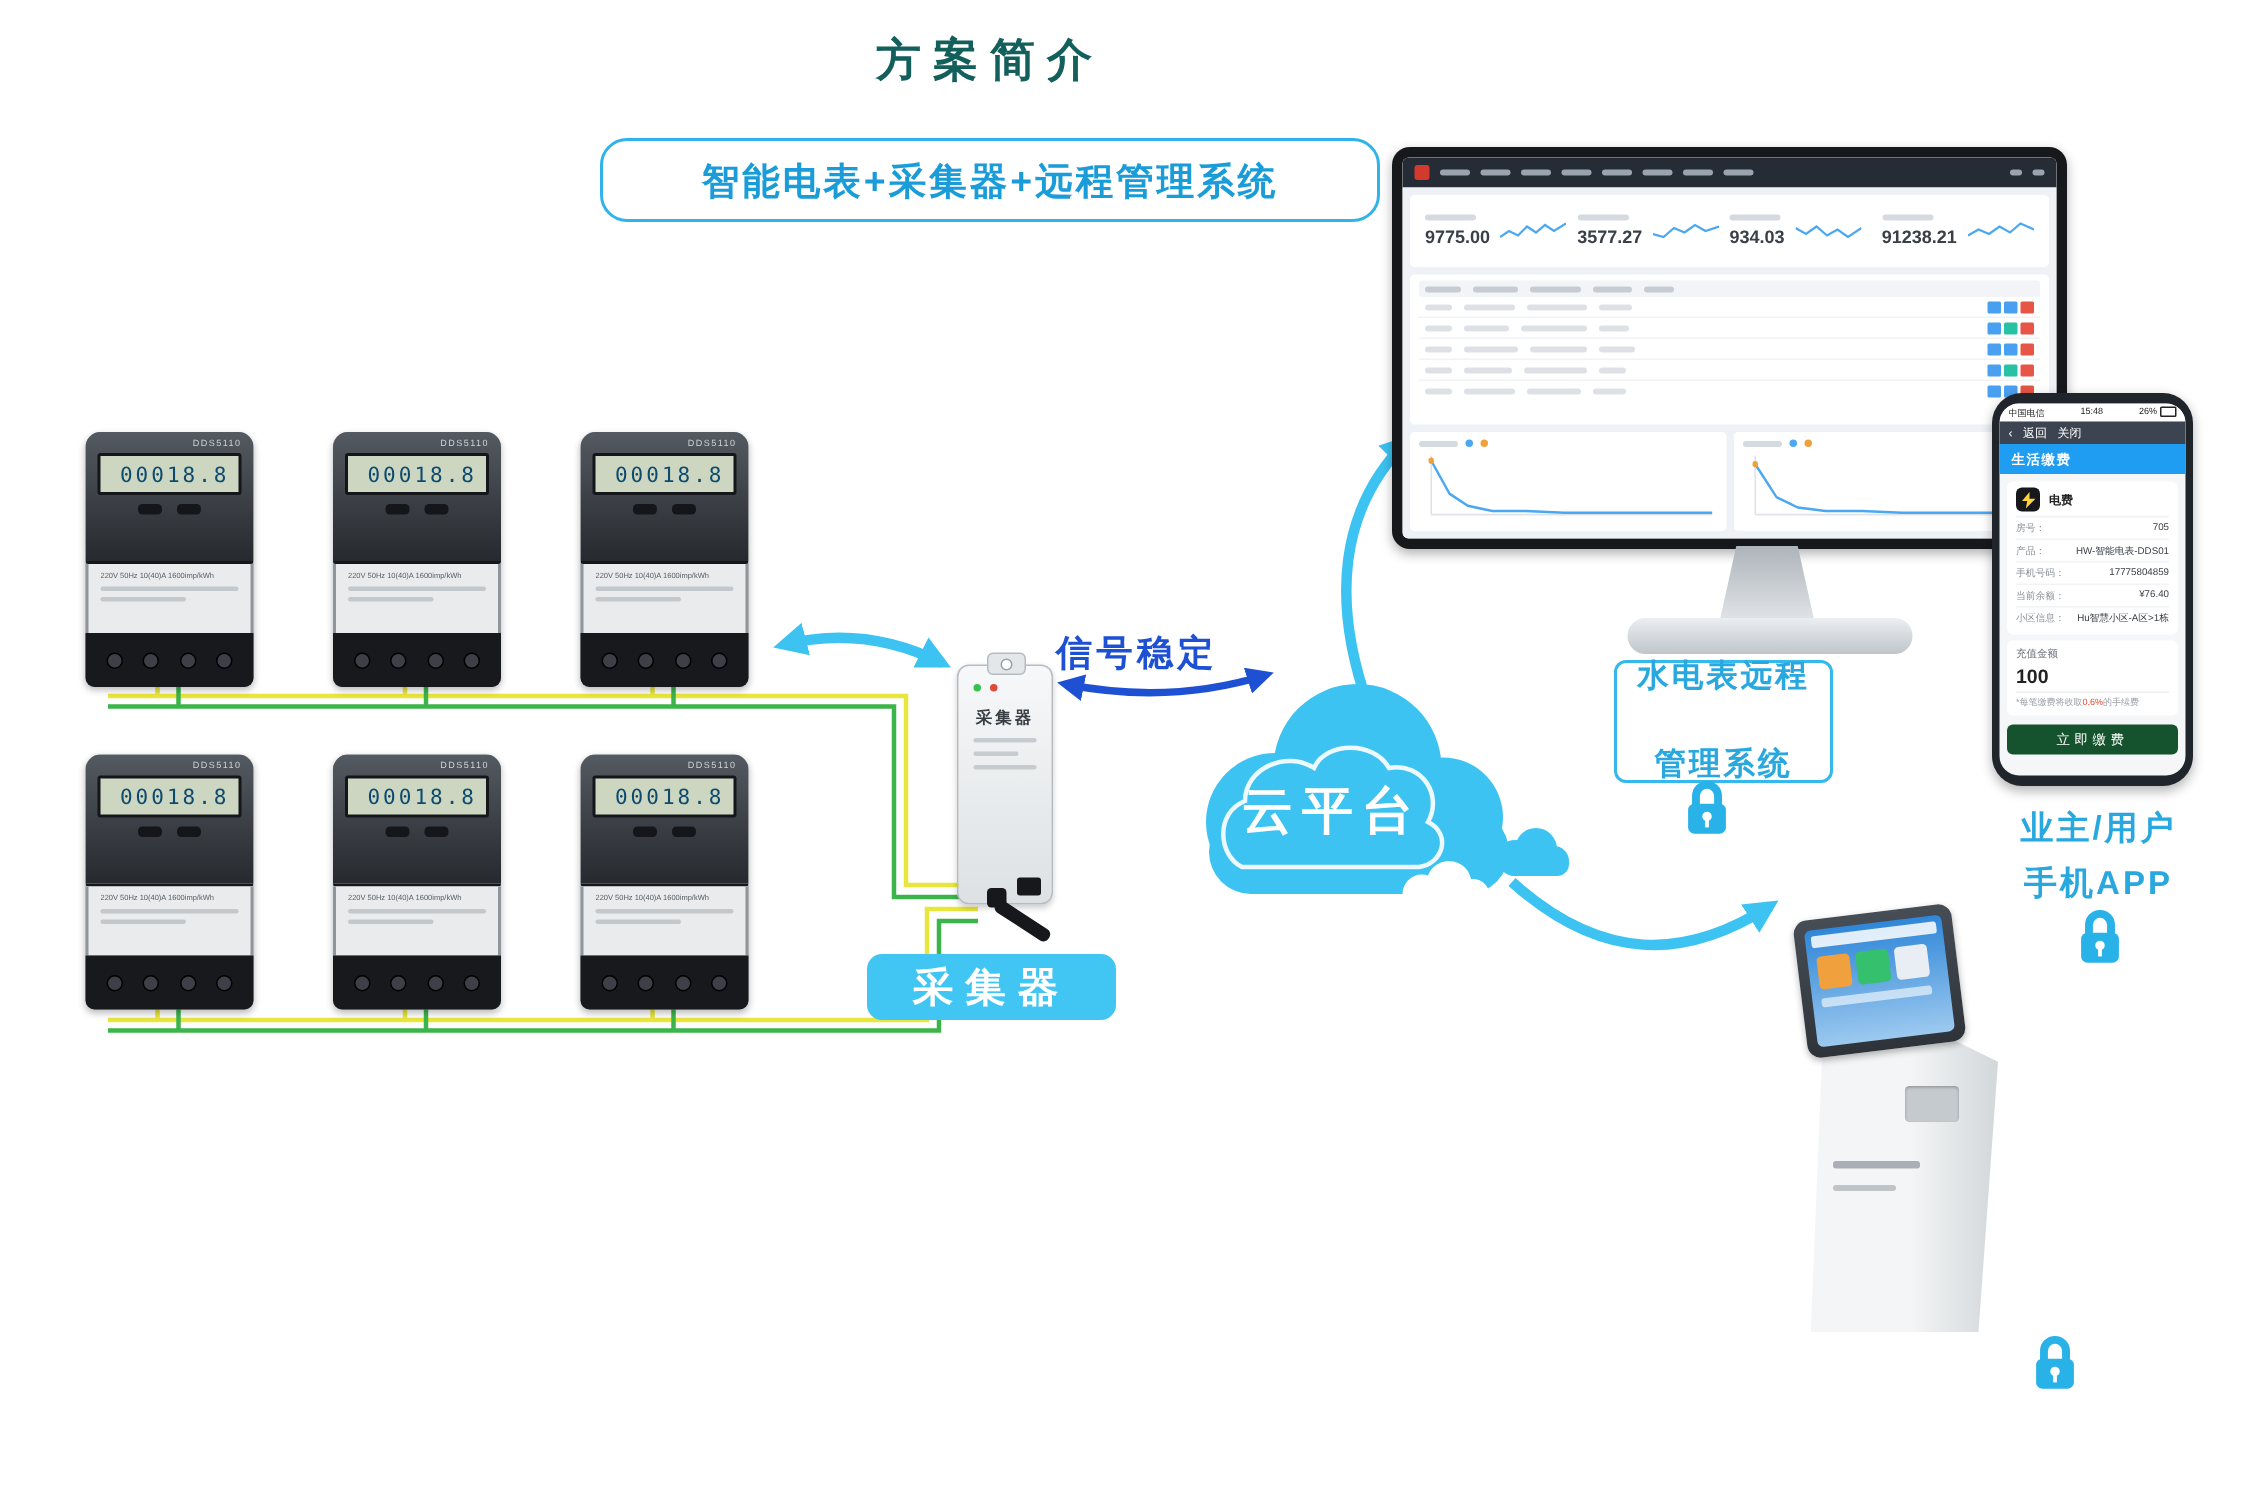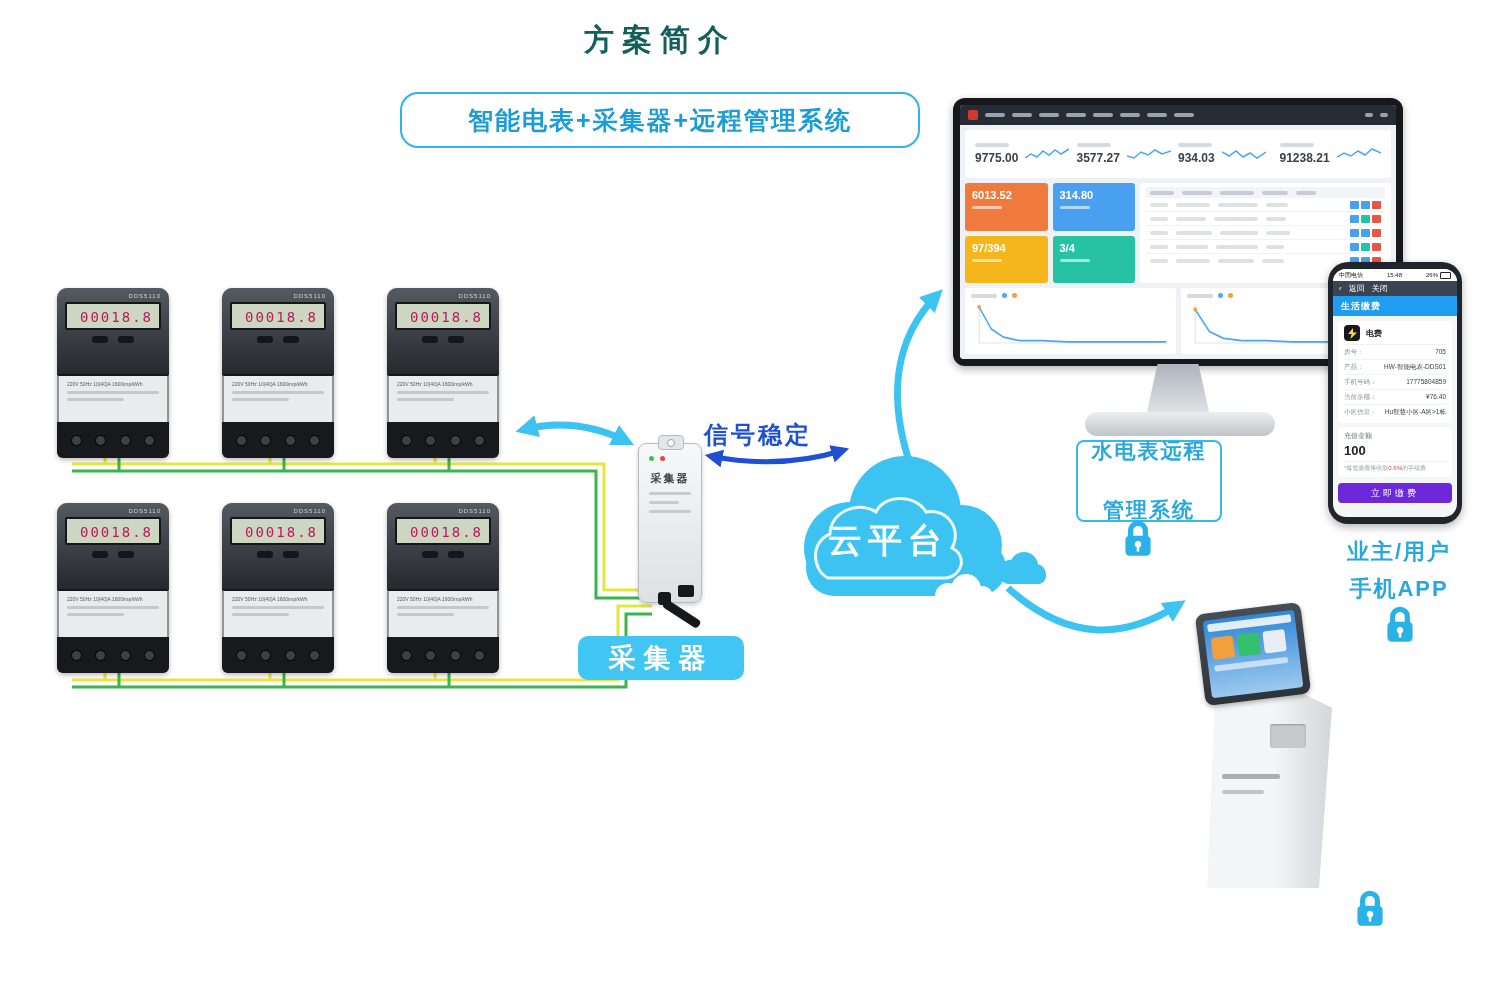--- a/index.html
+++ b/index.html
@@ -8,21 +8,21 @@
   svg.overlay{position:absolute;left:0;top:0;width:1500px;height:1000px;pointer-events:none;}
 
   
   .title{left:545px;top:20px;width:230px;text-align:center;font-size:30px;font-weight:bold;letter-spacing:8px;color:#135f5c;}
   .subpill{left:400px;top:92px;width:516px;height:52px;border:2px solid #2fb3ea;border-radius:18px;display:flex;align-items:center;justify-content:center;color:#1a9cd8;font-size:25px;font-weight:bold;letter-spacing:2px;background:#fff;}
 
   
   .meter{position:absolute;width:112px;height:170px;border-radius:10px 10px 6px 6px;box-shadow:0 2px 5px rgba(0,0,0,.28);background:#9aa0a6;}
   .m-top{height:88px;background:linear-gradient(#545a61,#26292e);border-radius:10px 10px 2px 2px;padding:5px 8px 0 8px;border-bottom:2px solid #15171a;box-sizing:border-box;}
   .m-model{color:#cfd5da;font-size:6px;text-align:right;letter-spacing:1px;}
-  .m-lcd{margin-top:3px;height:28px;background:#ccd6c0;border:2px solid #14161a;border-radius:2px;color:#be185d;font-family:"DejaVu Sans Mono",monospace;font-size:14px;letter-spacing:2px;text-align:right;padding:5px 6px 0 0;box-sizing:border-box;}
+  .m-lcd{margin-top:3px;height:28px;background:#ccd6c0;border:2px solid #14161a;border-radius:2px;color:#0c4a6e;font-family:"DejaVu Sans Mono",monospace;font-size:14px;letter-spacing:2px;text-align:right;padding:5px 6px 0 0;box-sizing:border-box;}
   .m-btns{margin-top:6px;display:flex;gap:10px;justify-content:center;}
   .m-btns span{display:block;width:16px;height:7px;background:#14161a;border-radius:3px;}
   .m-plate{height:46px;background:#e9ebec;padding:5px 8px 0 8px;box-sizing:border-box;border-left:2px solid #8f959b;border-right:2px solid #8f959b;}
   .m-spec{font-size:5px;color:#565c63;white-space:nowrap;overflow:hidden;}
   .m-bar{height:3px;background:#c3c8cd;border-radius:2px;margin-top:4px;}
   .m-term{height:36px;background:#17191c;border-radius:0 0 6px 6px;display:flex;justify-content:space-evenly;align-items:center;}
   .m-term .screw{width:9px;height:9px;background:#3d4147;border-radius:50%;border:1px solid #000;}
 
   
   .collector{left:638px;top:443px;width:62px;height:158px;background:linear-gradient(#f7f8f9,#dde1e4);border:1px solid #b5bbc0;border-radius:8px;box-shadow:0 2px 4px rgba(0,0,0,.2);}
@@ -35,21 +35,21 @@
   .c-bar{height:3px;background:#c6cbd0;border-radius:2px;margin:6px 10px 0 10px;}
   .c-port{position:absolute;bottom:5px;right:7px;width:16px;height:12px;background:#16181b;border-radius:2px;}
   .antenna-elbow{left:658px;top:592px;width:13px;height:13px;background:#16181b;border-radius:3px;}
   .antenna{left:664px;top:598px;width:42px;height:9px;background:#16181b;border-radius:4px;transform:rotate(33deg);transform-origin:left center;}
 
   .collector-pill{left:578px;top:636px;width:166px;height:44px;background:#41c5f3;border-radius:10px;display:flex;align-items:center;justify-content:center;color:#fff;font-size:27px;font-weight:bold;letter-spacing:8px;}
   .signal{left:704px;top:419px;font-size:24px;font-weight:bold;letter-spacing:3px;color:#1d50d2;text-shadow:1px 1px 0 #fff;}
   .cloud-label{left:816px;top:518px;width:144px;text-align:center;color:#fff;font-size:34px;font-weight:bold;letter-spacing:6px;}
 
   
-  .monitor{left:953px;top:98px;width:450px;height:268px;background:#17181c;border-radius:12px;padding:7px;box-sizing:border-box;box-shadow:0 3px 8px rgba(0,0,0,.3);}
+  .monitor{left:928px;top:98px;width:450px;height:268px;background:#17181c;border-radius:12px;padding:7px;box-sizing:border-box;box-shadow:0 3px 8px rgba(0,0,0,.3);}
   .screen{width:100%;height:100%;background:#fff;border-radius:4px;overflow:hidden;display:flex;flex-direction:column;}
   .dnav{height:20px;background:#262c35;display:flex;align-items:center;gap:7px;padding:0 8px;flex:none;}
   .dlogo{width:10px;height:10px;background:#d23a2e;border-radius:2px;flex:none;}
   .dnav i{display:block;width:20px;height:4px;background:#9aa4b0;border-radius:2px;}
   .dnav .sp{margin-left:auto;}
   .dbody{flex:1;background:#eef1f5;padding:5px;display:flex;flex-direction:column;gap:5px;}
   .stats{height:48px;background:#fff;border-radius:3px;display:flex;align-items:center;padding:0 10px;flex:none;}
   .stat{flex:1;display:flex;align-items:center;gap:7px;}
   .stat .lab{width:34px;height:4px;background:#d5dae0;border-radius:2px;margin-bottom:4px;}
   .stat .val{font-size:12px;font-weight:bold;color:#3a4048;}
@@ -93,21 +93,21 @@
   .pbody{flex:1;padding:5px;display:flex;flex-direction:column;gap:4px;overflow:hidden;}
   .pcard{background:#fff;border-radius:4px;padding:4px 6px;}
   .pitem{display:flex;align-items:center;gap:6px;font-size:8px;font-weight:bold;color:#222;padding-bottom:3px;border-bottom:1px solid #f0f1f3;}
   .picon{width:16px;height:16px;background:#16181c;border-radius:4px;display:flex;align-items:center;justify-content:center;flex:none;}
   .pfield{display:flex;justify-content:space-between;font-size:6.5px;color:#8a9098;padding:2.5px 0;border-bottom:1px solid #f2f3f5;}
   .pfield .v{color:#3c4148;max-width:68px;text-align:right;}
   .pamtlab{font-size:7px;color:#6b727a;}
   .pamt{font-size:13px;font-weight:bold;color:#222;padding:2px 0 3px 0;border-bottom:1px solid #eceef0;}
   .pnote{font-size:6px;color:#9aa0a7;margin-top:2px;}
   .pnote .red{color:#e3452f;}
-  .pbtn{height:20px;background:#6d28d9;border-radius:4px;color:#fff;display:flex;align-items:center;justify-content:center;font-size:9px;letter-spacing:3px;margin-top:2px;flex:none;}
+  .pbtn{height:20px;background:#14532d;border-radius:4px;color:#fff;display:flex;align-items:center;justify-content:center;font-size:9px;letter-spacing:3px;margin-top:2px;flex:none;}
 
   
   .kiosk{left:1192px;top:604px;width:150px;height:285px;}
   .khead{position:absolute;left:8px;top:4px;width:106px;height:92px;background:linear-gradient(#474d55,#2e3339);border-radius:9px;transform:rotate(-7deg);padding:7px;box-sizing:border-box;box-shadow:0 2px 5px rgba(0,0,0,.3);}
   .kscreen{width:100%;height:100%;background:linear-gradient(#2f86d8,#9cc9ef);border-radius:4px;position:relative;overflow:hidden;}
   .kscreen .kb1{position:absolute;left:4px;top:4px;width:84px;height:8px;background:rgba(255,255,255,.85);border-radius:2px;}
   .kscreen .kb2{position:absolute;left:6px;top:18px;width:22px;height:22px;background:#f0a13d;border-radius:3px;}
   .kscreen .kb3{position:absolute;left:32px;top:18px;width:22px;height:22px;background:#35c06e;border-radius:3px;}
   .kscreen .kb4{position:absolute;left:58px;top:18px;width:22px;height:22px;background:#e8eef4;border-radius:3px;}
   .kscreen .kb5{position:absolute;left:6px;top:46px;width:74px;height:6px;background:rgba(255,255,255,.6);border-radius:2px;}
@@ -390,38 +390,20 @@
             <div>
                 <div class="lab"></div>
                 <div class="val">91238.21</div>
               </div>
             <svg width="44" height="16" viewBox="0 0 44 16">
                 <polyline points="0,11 7,7 14,10 21,5 28,9 35,3 44,7" fill="none" stroke="#4aa7f2" stroke-width="1.5"></polyline>
               </svg>
           </div>
         </div>
         <div class="mid">
-          <div class="tiles">
-            <div class="tile tile-o">
-                <div class="tv">6013.52</div>
-                <div class="ts"></div>
-              </div>
-            <div class="tile tile-b">
-                <div class="tv">314.80</div>
-                <div class="ts"></div>
-              </div>
-            <div class="tile tile-y">
-                <div class="tv">97/394</div>
-                <div class="ts"></div>
-              </div>
-            <div class="tile tile-t">
-                <div class="tv">3/4</div>
-                <div class="ts"></div>
-              </div>
-          </div>
           <div class="dtable">
             <div class="thead">
               <i style="width:24px;"></i>
                 <i style="width:30px;"></i>
                 <i style="width:34px;"></i>
                 <i style="width:26px;"></i>
                 <i style="width:20px;"></i>
             </div>
             <div class="trow">
               <i style="width:18px;"></i>

